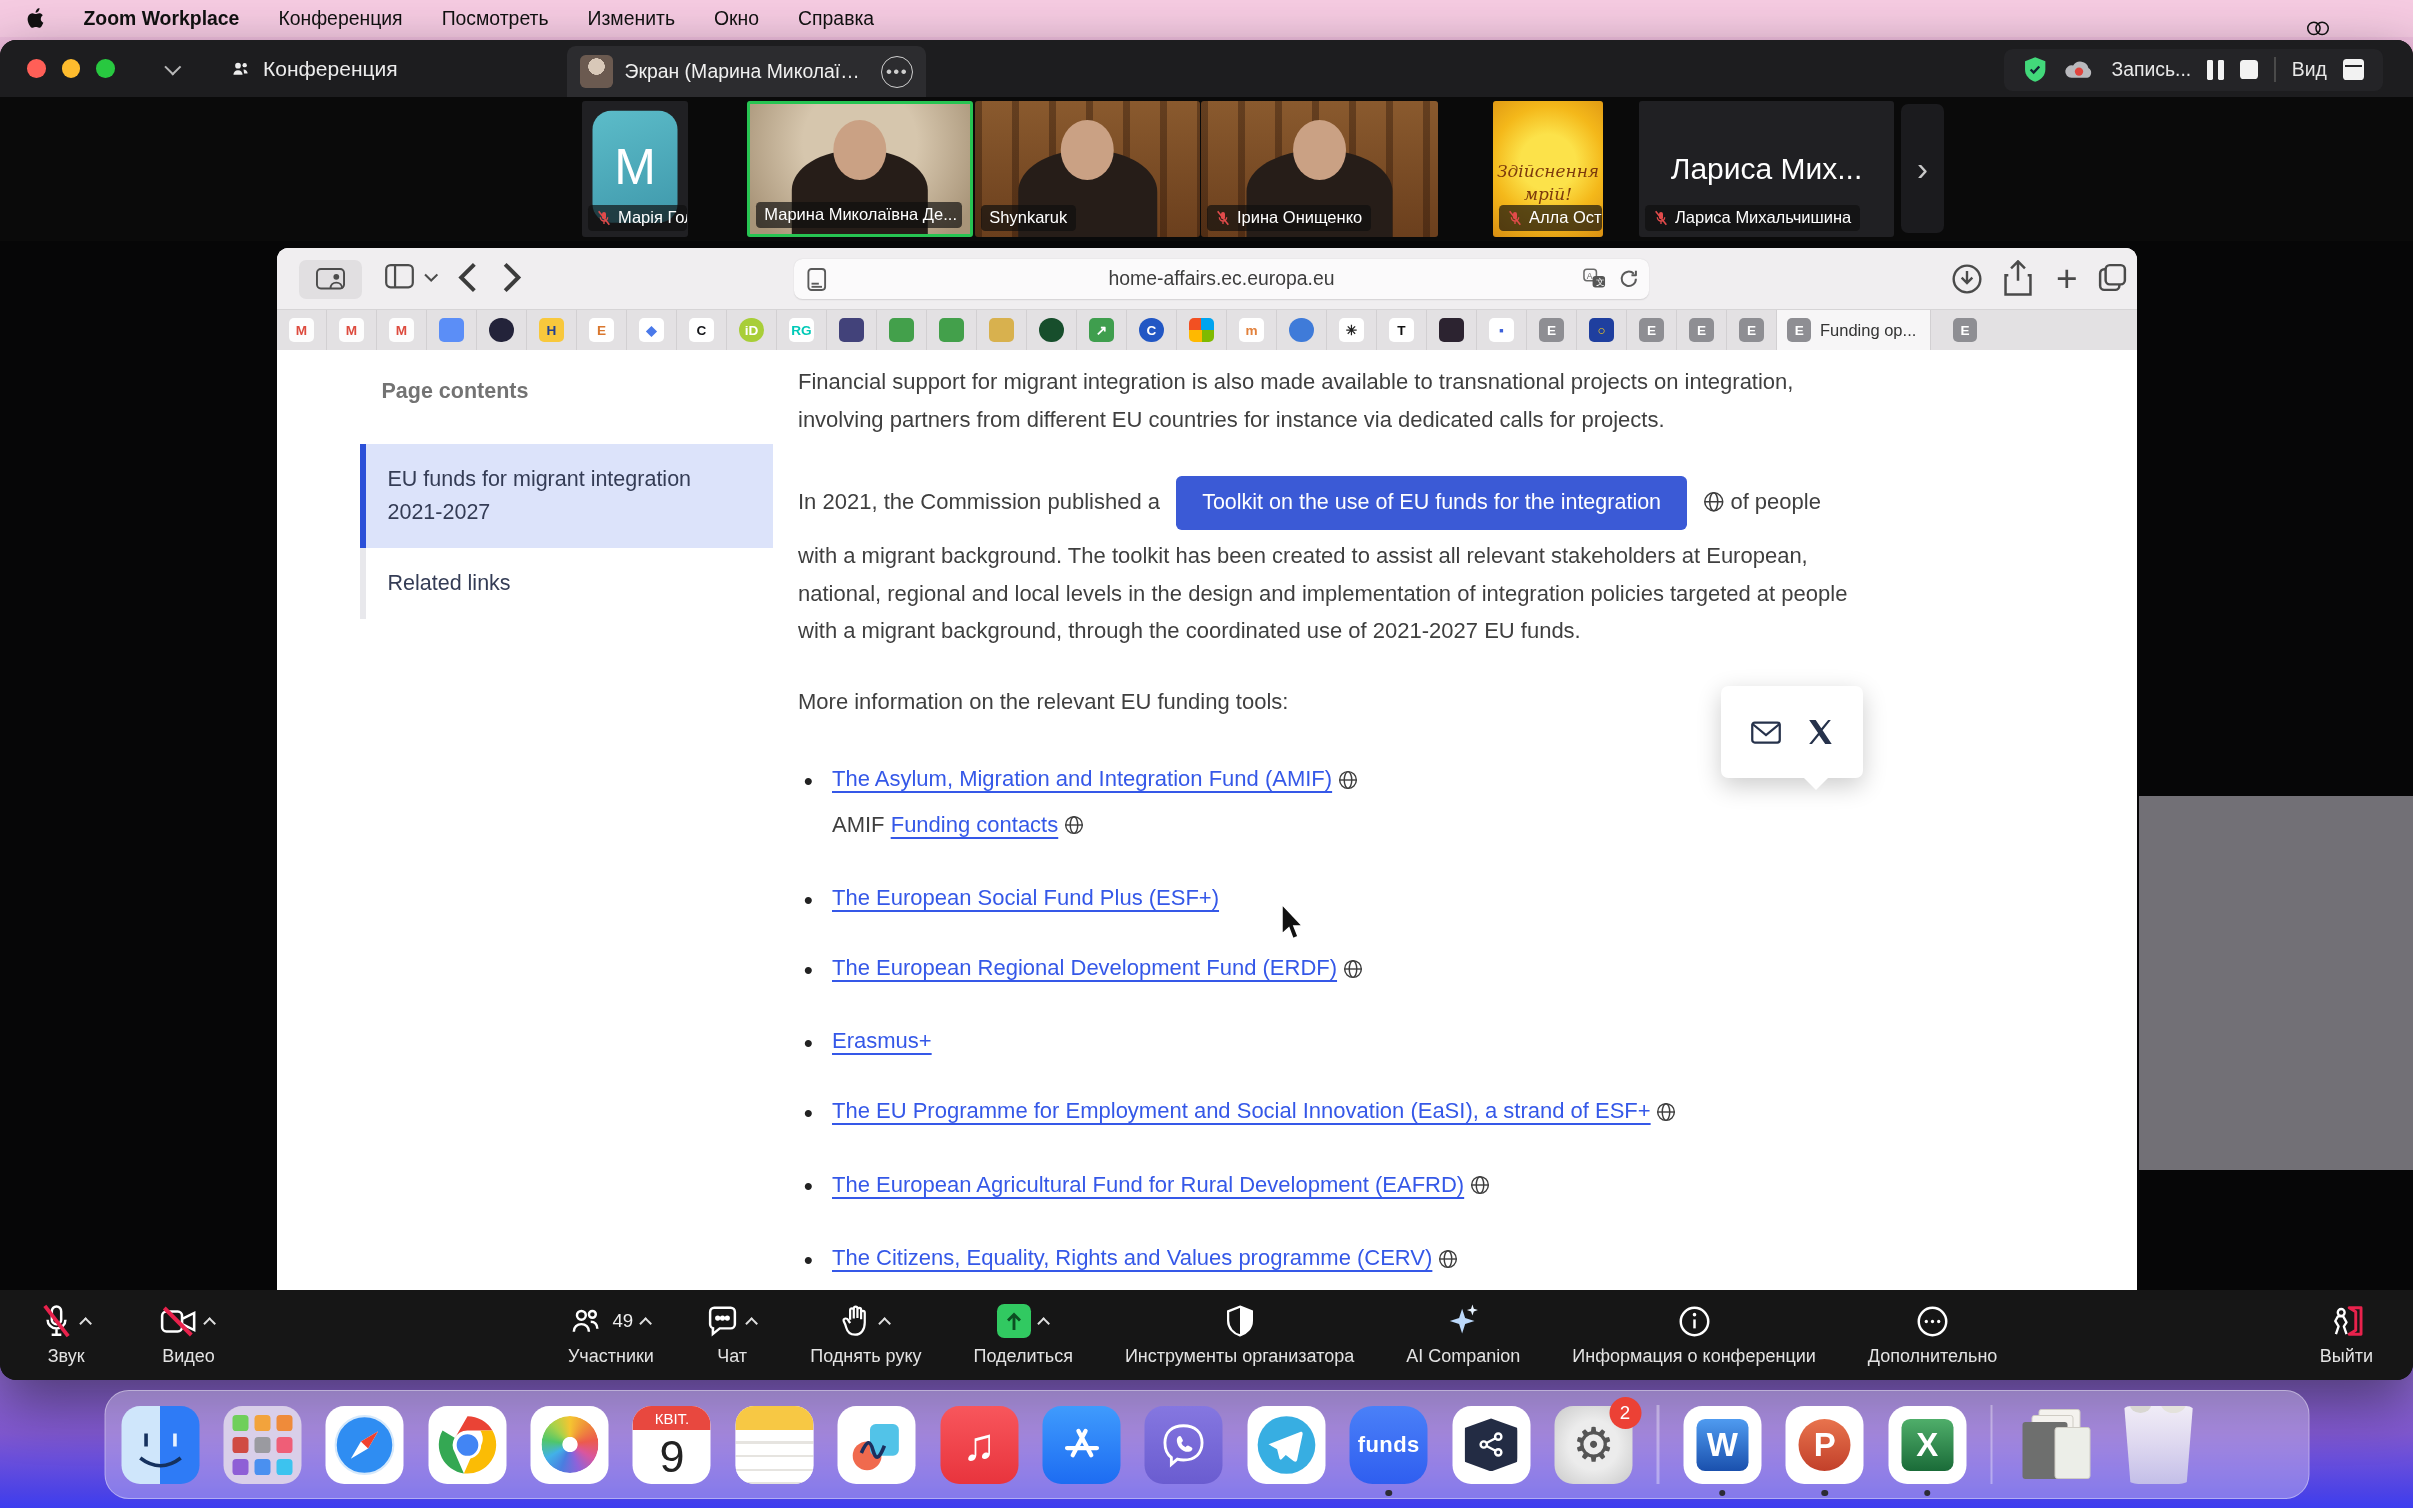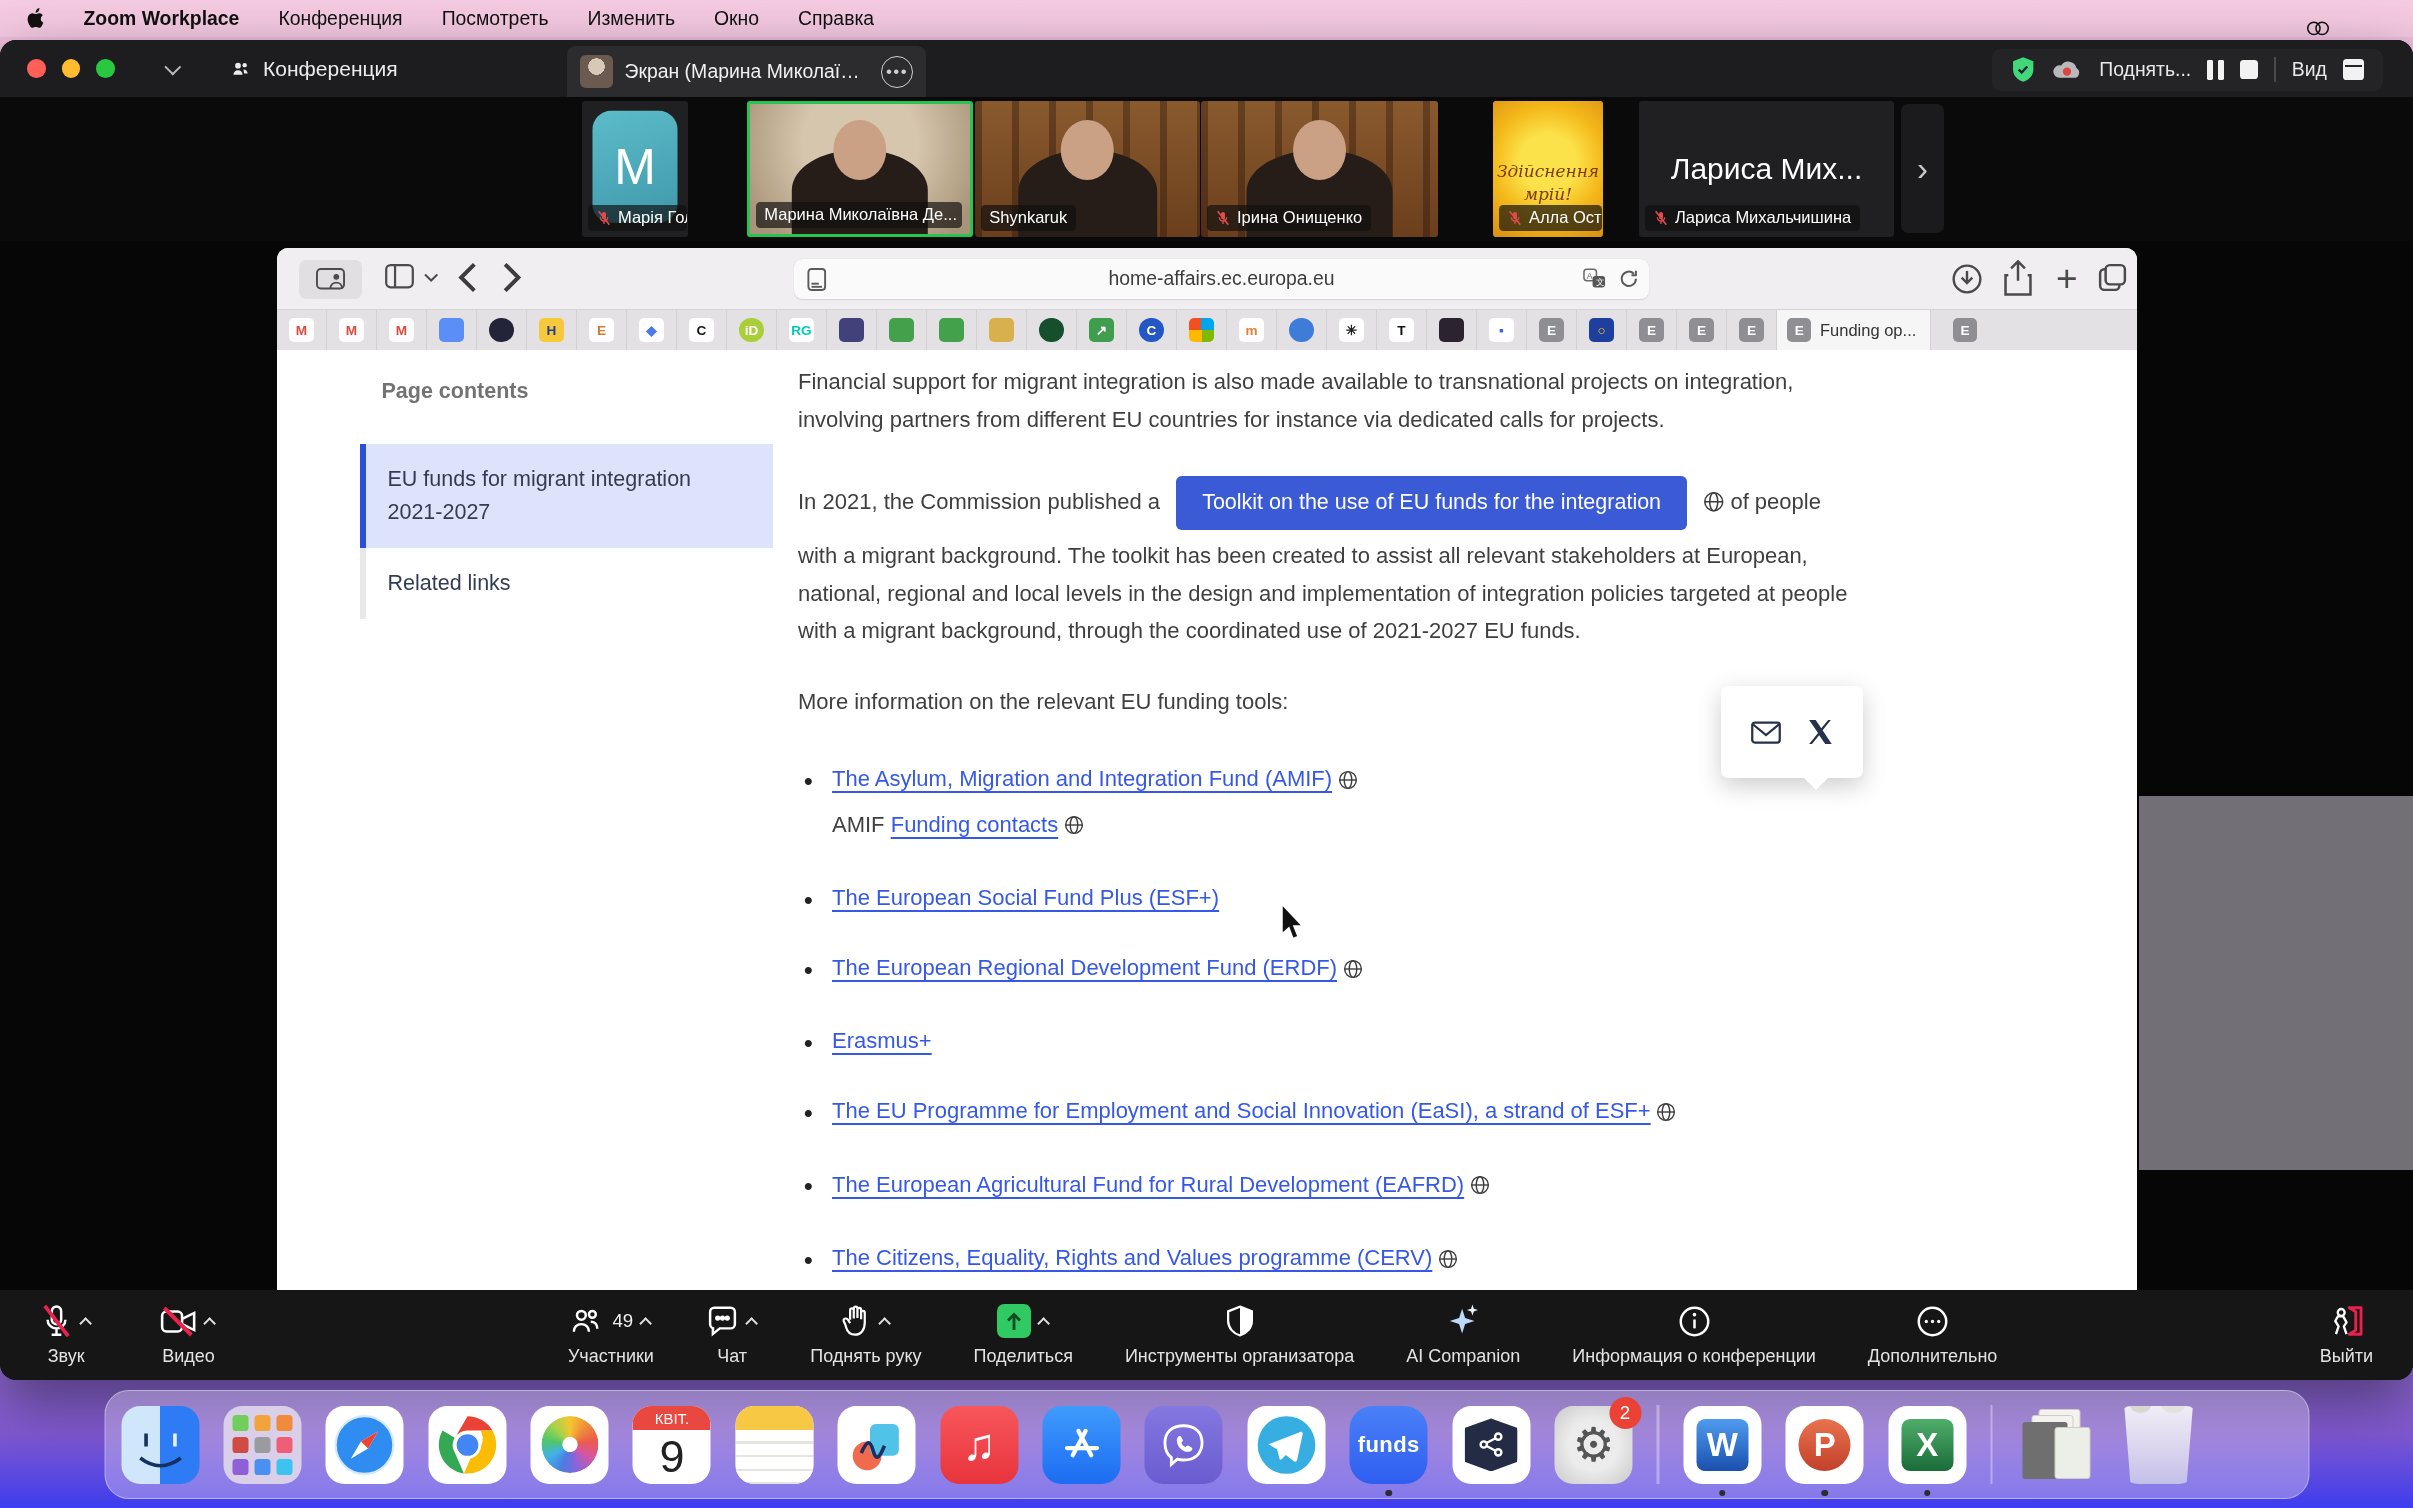--- a/index.html
+++ b/index.html
@@ -259,21 +259,21 @@
       </div>
       <div class="rec-pill">
         <svg width="24.4" height="27" viewBox="0 0 24 26">
             <path d="M12 1l10 4v8c0 6-4.5 10.5-10 12C6.5 23.5 2 19 2 13V5z" fill="#42d87a"></path>
             <path d="M7.5 13l3 3 5.5-6" stroke="#123" stroke-width="2.4" fill="none"></path>
           </svg>
         <svg width="32" height="23" viewBox="0 0 30 22">
             <path d="M8 19a6 6 0 1 1 1.4-11.8A8 8 0 0 1 24 9.5 5.2 5.2 0 0 1 23 19z" fill="#b9b9bd"></path>
             <circle cx="15" cy="13" r="4" fill="#e0443e"></circle>
           </svg>
-        <span>Поднять...</span>
+        <span>Запись...</span>
         <span class="pause-ico">
             <i></i>
             <i></i>
           </span>
         <span class="stop-ico"></span>
         <span class="pill-div"></span>
         <span>Вид</span>
         <span class="grid-ico"></span>
       </div>
     </div>

